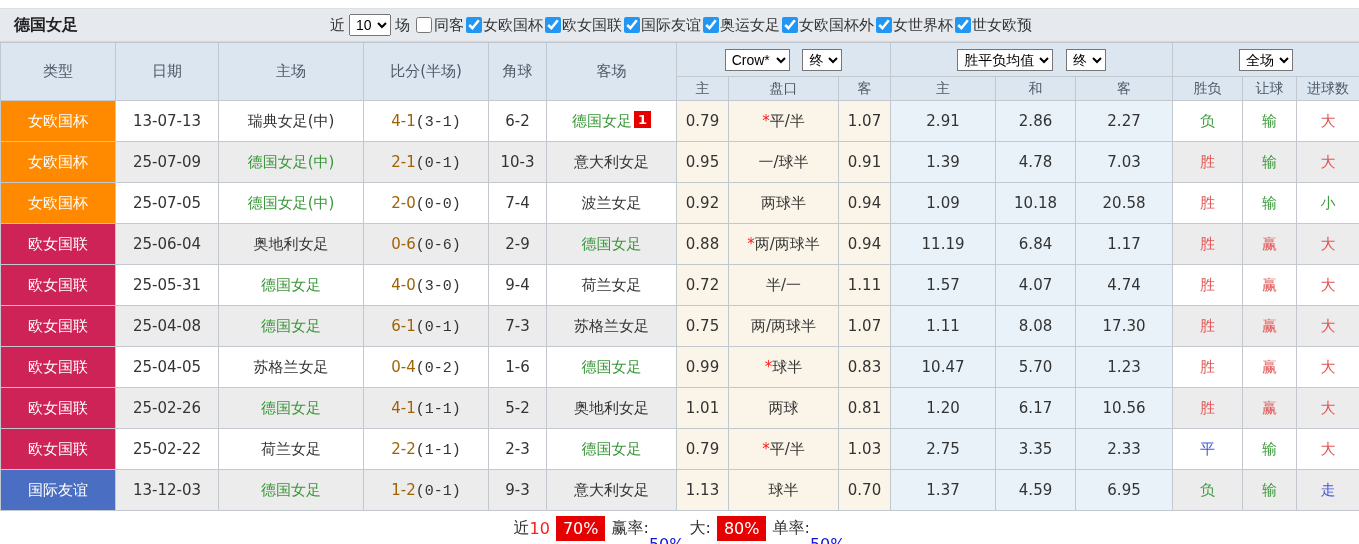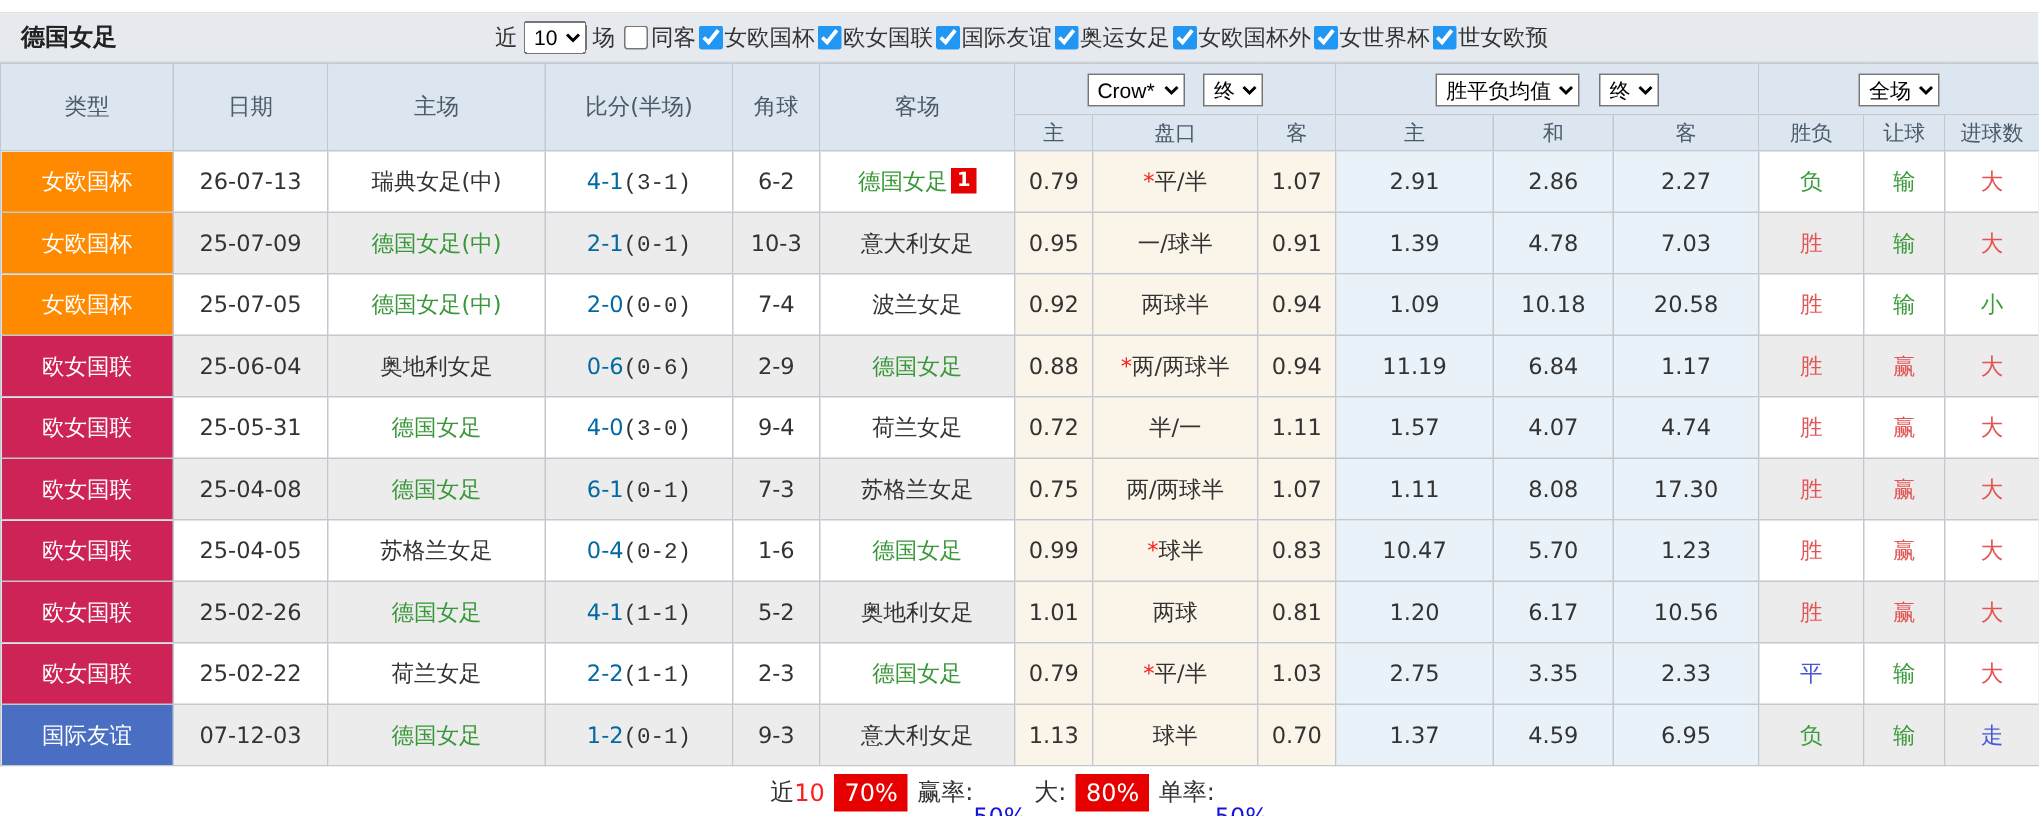--- a/index.html
+++ b/index.html
@@ -28,21 +28,21 @@
   tr.sublabels-row th { height:24px; font-size:14px; }
   thead select { font-size:14px; margin:0 4px; padding:1px 2px; background:#fff; }
   tbody td { height:41px; }
   tbody tr.odd td { background:#ffffff; }
   tbody tr.even td { background:#edecec; }
   tbody tr td.col-ah, tbody tr.even td.col-ah { background:#fbf4e8; }
   tbody tr td.col-avg, tbody tr.even td.col-avg { background:#e9f2f9; }
   td.type-cell { color:#fff; font-size:15px; border-color:#c3c8ce; }
   tbody tr.odd td.type-cell, tbody tr.even td.type-cell {  }
   .green-team { color:#389738; }
-  .score-main { color:#0369a1; }
+  .score-main { color:#a16207; }
   .score-half { color:#333;font-family:Liberation Mono, monospace; }
   .star { color:#fa1e1e; }
   .c-red { color:#e25555; }
   .c-green { color:#3c9b3c; }
   .c-blue { color:#4956d6; }
   .rank-badge {
     display:inline-block; background:#e60000; color:#fff; font-size:13px; font-weight:bold;
     padding:1px 4px; margin-left:2px; line-height:15px; vertical-align:2px;
   }
 
@@ -154,21 +154,21 @@
       <th>和</th>
       <th>客</th>
       <th>胜负</th>
       <th>让球</th>
       <th>进球数</th>
     </tr>
   </thead>
   <tbody>
   <tr class="odd">
     <td class="type-cell" style="background: rgb(255, 138, 0);">女欧国杯</td>
-    <td>26-07-13</td>
+    <td>13-07-13</td>
     <td>瑞典女足(中)</td>
     <td>
       <span class="score-main">4-1</span><span class="score-half">(3-1)</span>
     </td>
     <td>6-2</td>
     <td>
       <span class="green-team">德国女足</span><span class="rank-badge">1</span>
     </td>
     <td class="col-ah">0.79</td>
     <td class="col-ah">
@@ -370,21 +370,21 @@
     <td class="col-avg">2.75</td>
     <td class="col-avg">3.35</td>
     <td class="col-avg">2.33</td>
     <td class="c-blue">平</td>
     <td class="c-green">输</td>
     <td class="c-red">大</td>
   </tr>
 
   <tr class="even">
     <td class="type-cell" style="background: rgb(74, 110, 194);">国际友谊</td>
-    <td>07-12-03</td>
+    <td>13-12-03</td>
     <td class="green-team">德国女足</td>
     <td>
       <span class="score-main">1-2</span><span class="score-half">(0-1)</span>
     </td>
     <td>9-3</td>
     <td>
       <span>意大利女足</span>
     </td>
     <td class="col-ah">1.13</td>
     <td class="col-ah">

